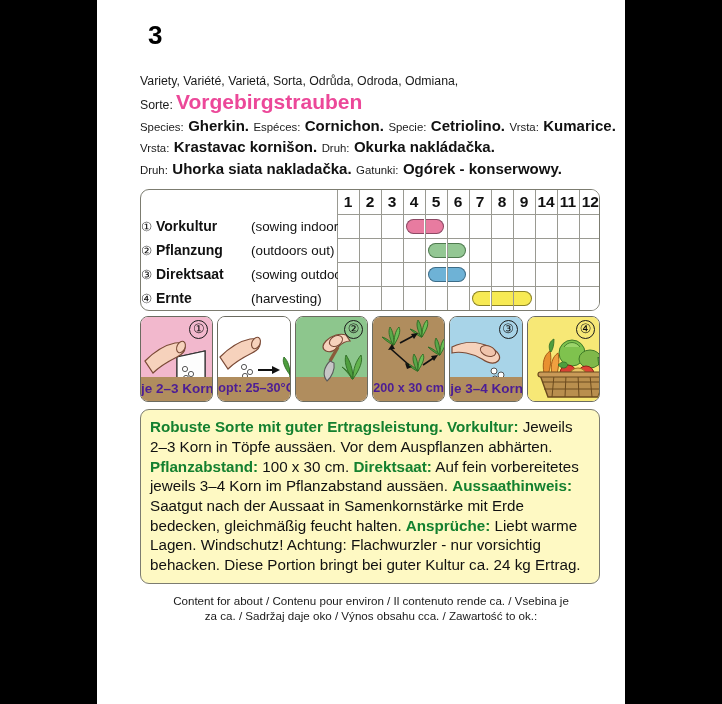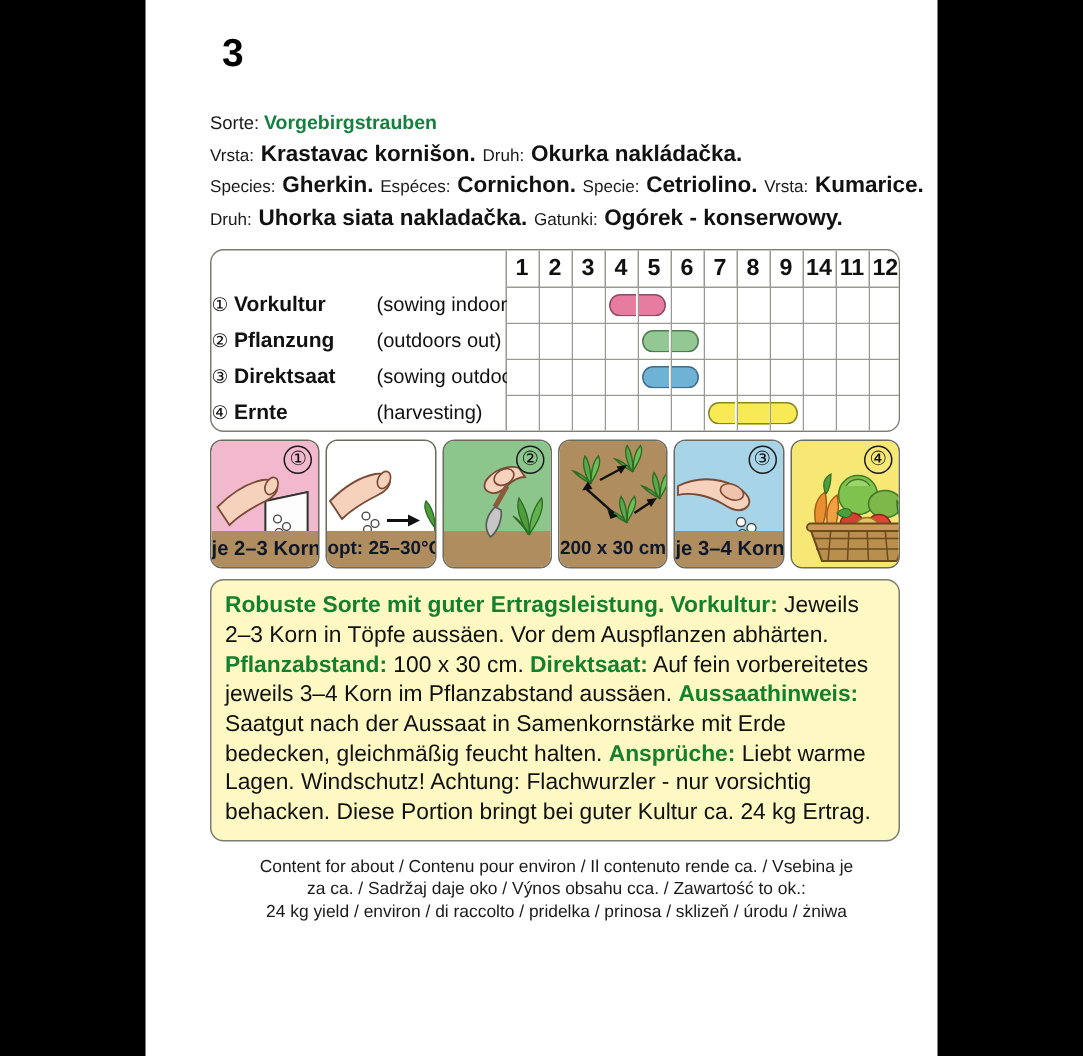--- a/index.html
+++ b/index.html
@@ -28,21 +28,21 @@
     white-space: nowrap;
   }
   .kv-line { line-height: 1.17; white-space: nowrap; margin-top: 1px; }
   .kv-label {
     font-size: 12.3px; color: #1a1a1a;
     display: inline-block; vertical-align: baseline;
   }
   .kv-label.w1 { width: 36px; }
   .kv-label.w2 { width: 36px; }
   .kv-green {
-    font-size: 13px; font-weight: bold; color: #15803d;
+    font-size: 21px; font-weight: bold; color: #ec4899;
     vertical-align: baseline;
   }
   .kv-latin {
     font-size: 17px; font-style: italic; color: #1a1a1a; font-weight: normal;
   }
   .species-line { line-height: 1.28; white-space: nowrap; margin-top: 1px; }
   .sp-small { font-size: 11.4px; color: #1a1a1a; }
   .sp-big { font-size: 15px; font-weight: bold; color: #111; }
 
   
@@ -107,21 +107,21 @@
     border-radius: 8px;
     overflow: hidden;
     background: #fff;
   }
   .ip-sky { position: absolute; left:0; right:0; top:0; height: 62px; }
   .ip-soil { position: absolute; left:0; right:0; bottom:0; height: 24px; background:#b08d5e; }
   .ip-caption {
     position: absolute; left: 0; right: 0; bottom: 0;
     height: 24px; line-height: 23px;
     text-align: center;
-    font-size: 13.5px; font-weight: bold; color: #0f172a;
+    font-size: 13.5px; font-weight: bold; color: #4c1d95;
     white-space: nowrap;
   }
   .ip-caption.small { font-size: 12.6px; }
   .step-badge {
     position: absolute; top: 3px; right: 4px;
     width: 19px; height: 19px; border-radius: 50%;
     border: 1.6px solid #1a1a1a;
     font-size: 13px; line-height: 16px; text-align: center;
     color: #111; background: transparent;
     font-family: "Liberation Serif", serif;
@@ -157,42 +157,43 @@
 </style>
 </head>
 <body>
 
 <div class="packet">
  <div class="inner">
 
   <div class="packet-number">3</div>
 
   <div class="head-block">
+    <div class="lang-line">Variety, Variété, Varietá, Sorta, Odrůda, Odroda, Odmiana,</div>
 
     <div class="kv-line">
       <span class="kv-label w1">Sorte:</span><span class="kv-green">Vorgebirgstrauben</span>
     </div>
 
-
-    <div class="species-line">
-      <span class="sp-small">Vrsta:</span>
-      <span class="sp-big">Krastavac kornišon.</span>
-      <span class="sp-small">Druh:</span>
-      <span class="sp-big">Okurka nakládačka.</span>
-    </div>
 
     <div class="species-line">
       <span class="sp-small">Species:</span>
       <span class="sp-big">Gherkin.</span>
       <span class="sp-small">Espéces:</span>
       <span class="sp-big">Cornichon.</span>
       <span class="sp-small">Specie:</span>
       <span class="sp-big">Cetriolino.</span>
       <span class="sp-small">Vrsta:</span>
       <span class="sp-big">Kumarice.</span>
+    </div>
+
+    <div class="species-line">
+      <span class="sp-small">Vrsta:</span>
+      <span class="sp-big">Krastavac kornišon.</span>
+      <span class="sp-small">Druh:</span>
+      <span class="sp-big">Okurka nakládačka.</span>
     </div>
 
     <div class="species-line">
       <span class="sp-small">Druh:</span>
       <span class="sp-big">Uhorka siata nakladačka.</span>
       <span class="sp-small">Gatunki:</span>
       <span class="sp-big">Ogórek - konserwowy.</span>
     </div>
   </div>
 
@@ -429,17 +430,16 @@
 
   </div>
 
   <div class="desc">
     <p><span class="title">Robuste Sorte mit guter Ertragsleistung.</span><span id="desc-body"> <span class="g">Vorkultur:</span> Jeweils 2–3 Korn in Töpfe aussäen. Vor dem Auspflanzen abhärten.  <span class="g">Pflanzabstand:</span> 100 x 30 cm.  <span class="g">Direktsaat:</span> Auf fein vorbereitetes jeweils 3–4 Korn im Pflanzabstand aussäen.  <span class="g">Aussaathinweis:</span> Saatgut nach der Aussaat in Samenkornstärke mit Erde bedecken, gleichmäßig feucht halten.  <span class="g">Ansprüche:</span> Liebt warme Lagen. Windschutz! Achtung: Flachwurzler - nur vorsichtig behacken. Diese Portion bringt bei guter Kultur ca. 24 kg Ertrag.</span></p>
   </div>
 
   <div class="footer">
     <div>Content for about / Contenu pour environ / Il contenuto rende ca. / Vsebina je</div>
     <div>za ca. / Sadržaj daje oko / Výnos obsahu cca. / Zawartość to ok.:</div>
-    <div>24 kg yield / environ / di raccolto / pridelka / prinosa / sklizeň / úrodu / żniwa</div>
   </div>
 
  </div>
 </div>
 
 </body></html>

